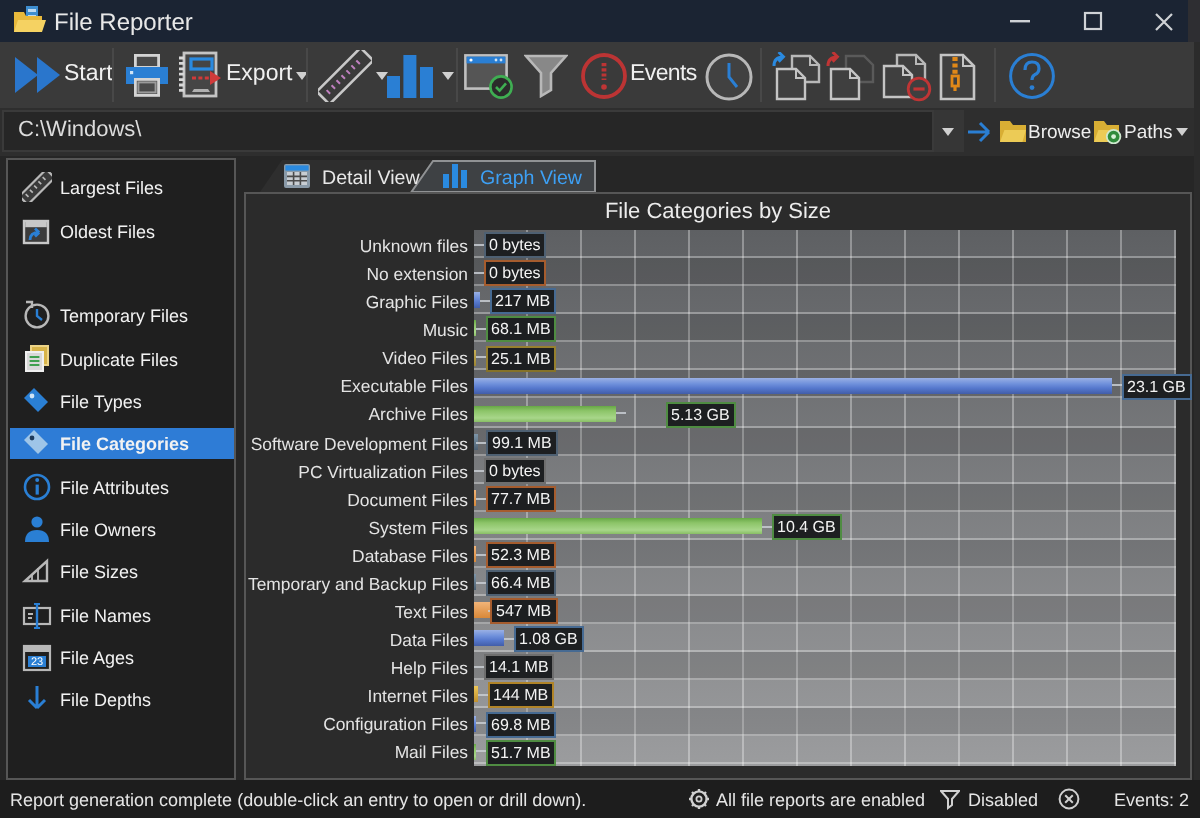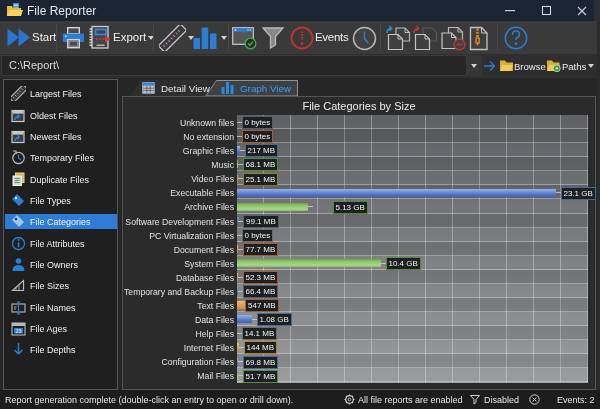--- a/index.html
+++ b/index.html
@@ -13,21 +13,21 @@
   .tsep { position:absolute; top:3px; width:1px; height:27px; background:#2c2c2c; border-right:1px solid #484848; }
   .caret { position:absolute; width:0; height:0; border-left:3px solid transparent; border-right:3px solid transparent; border-top:4px solid #d0d0d0; }
   .addrrow { position:absolute; left:0; top:54px; width:600px; height:24px; background:#2e2e2e; }
   .addr { position:absolute; left:1px; top:1px; width:466px; height:21px; background:#262626; border:1px solid #3a3a3a; color:#dcdcdc; font-size:11px; line-height:19px; padding-left:7px; }
   .addrbtn { position:absolute; left:467px; top:1px; width:15px; height:21px; background:#363636; }
   .artxt { position:absolute; top:7px; color:#eeeeee; font-size:9.5px; }
   .sidebar { position:absolute; left:3px; top:79px; width:115px; height:311px; background:#1f1f1f; border:1px solid #565656; }
   .sitem { position:absolute; left:1px; width:112px; height:21.33px; color:#f2f2f2; font-size:9px; }
   .sitem .lbl { position:absolute; left:25px; top:6px; white-space:nowrap; }
   .sitem .ic { position:absolute; left:6px; top:3.2px; }
-  .sitem.sel { background:linear-gradient(180deg, rgba(0,0,0,0) 0px, rgba(0,0,0,0) 3px, #2e7cd6 3px, #2e7cd6 18.3px, rgba(0,0,0,0) 18.3px); }
+  .sitem.sel { background:linear-gradient(180deg, rgba(0,0,0,0) 0px, rgba(0,0,0,0) 3px, #2e7cd6 3px, #2e7cd6 18.3px, rgba(0,0,0,0) 18.3px);font-weight:bold; }
   .tabs { position:absolute; left:122px; top:80px; width:474px; height:16px; font-size:11px; }
   .mainpanel { position:absolute; left:122px; top:96px; width:474px; height:294px; background:#2b2b2b; border:1px solid #565656; }
   .charttitle { position:absolute; left:0; top:3px; width:472px; text-align:center; color:#ececec; font-size:11px; }
   .plot { position:absolute; left:114px; top:18px; width:351px; height:267.5px;
     background:linear-gradient(180deg,#5e6063 0%, #9b9c9e 100%); }
   .vgrid { position:absolute; left:0; top:0; width:351px; height:267.5px;
     background:repeating-linear-gradient(90deg, transparent 0px, transparent 26px, rgba(255,255,255,0.32) 26px, rgba(255,255,255,0.32) 27px); }
   .prow { position:absolute; left:0; width:351px; border-bottom:1px solid rgba(255,255,255,0.32); }
   .prow.odd { background:rgba(0,0,0,0.11); }
   .rlabel { position:absolute; left:1px; width:110px; text-align:right; color:#e4e4e4; font-size:8.7px; white-space:nowrap; overflow:hidden; }
@@ -165,21 +165,21 @@
   <div class="tsep" style="left:497px;"></div>
 
   <svg class="abs" style="left:504px;top:5px;" width="24" height="24" viewBox="0 0 24 24">
     <circle cx="12" cy="12" r="10.7" fill="none" stroke="#2a7fd4" stroke-width="1.5"></circle>
     <path d="M8.5 9 q0 -4 3.5 -4 q3.5 0 3.5 3.2 q0 2.2 -2.2 3.2 q-1.3 0.7 -1.3 2.6" fill="none" stroke="#2a7fd4" stroke-width="1.6"></path>
     <circle cx="12" cy="17.8" r="1.2" fill="#2a7fd4"></circle>
   </svg>
 </div>
 
 <div class="addrrow">
-  <div class="addr">C:\Report\</div>
+  <div class="addr">C:\Windows\</div>
   <div class="addrbtn">
       <div class="caret" style="left:4px;top:9px;"></div>
     </div>
   <svg class="abs" style="left:484px;top:6px;" width="13" height="12" viewBox="0 0 13 12">
     <path d="M0 6 H10.5 M10.5 6 L6 1.5 M10.5 6 L6 10.5" stroke="#2a7fd4" stroke-width="1.5" fill="none"></path>
   </svg>
   <svg class="abs" style="left:500px;top:5px;" width="13" height="13" viewBox="0 0 13 13">
     <path d="M0 1.5 L5 1.5 L6.5 3.5 L13 3.5 L13 12 L0 12 Z" fill="#d8ae34"></path>
     <path d="M0 12 L2.2 6 L13 6 L11.2 12 Z" fill="#eccb56"></path>
   </svg>
@@ -204,28 +204,20 @@
         </svg></span>
       <span class="lbl">Largest Files</span>
     </div>
     <div class="sitem" style="top: 24.63px;">
       <span class="ic"><svg width="15" height="15" viewBox="0 0 15 15">
           <rect x="1" y="2.5" width="12" height="11" fill="#3c3c3c" stroke="#c8c8c8" stroke-width="1.2"></rect>
           <rect x="1.6" y="3" width="10.8" height="2.6" fill="#c8c8c8"></rect>
           <path d="M4 12 Q4 8.2 8.6 8.2 M8.6 8.2 L6.5 6.2 M8.6 8.2 L6.5 10.2" stroke="#2a7fd4" stroke-width="1.4" fill="none"></path>
         </svg></span>
       <span class="lbl">Oldest Files</span>
-    </div>
-    <div class="sitem" style="top: 45.96px;">
-      <span class="ic"><svg width="15" height="15" viewBox="0 0 15 15">
-          <rect x="1" y="2.5" width="12" height="11" fill="#3c3c3c" stroke="#c8c8c8" stroke-width="1.2"></rect>
-          <rect x="1.6" y="3" width="10.8" height="2.6" fill="#c8c8c8"></rect>
-          <path d="M4 12 Q4 8.2 8.6 8.2 M8.6 8.2 L6.5 6.2 M8.6 8.2 L6.5 10.2" stroke="#2a7fd4" stroke-width="1.4" fill="none"></path>
-        </svg></span>
-      <span class="lbl">Newest Files</span>
     </div>
     <div class="sitem" style="top: 67.29px;">
       <span class="ic"><svg width="15" height="15" viewBox="0 0 15 15">
           <circle cx="7.5" cy="8" r="5.7" fill="none" stroke="#b8b8b8" stroke-width="1.2"></circle>
           <path d="M7.5 4.5 V8 L10 10" stroke="#2a7fd4" stroke-width="1.2" fill="none"></path>
           <path d="M2 1 L5 1 L5 4" stroke="#b8b8b8" stroke-width="1.2" fill="none"></path>
         </svg></span>
       <span class="lbl">Temporary Files</span>
     </div>
     <div class="sitem" style="top: 88.62px;">

